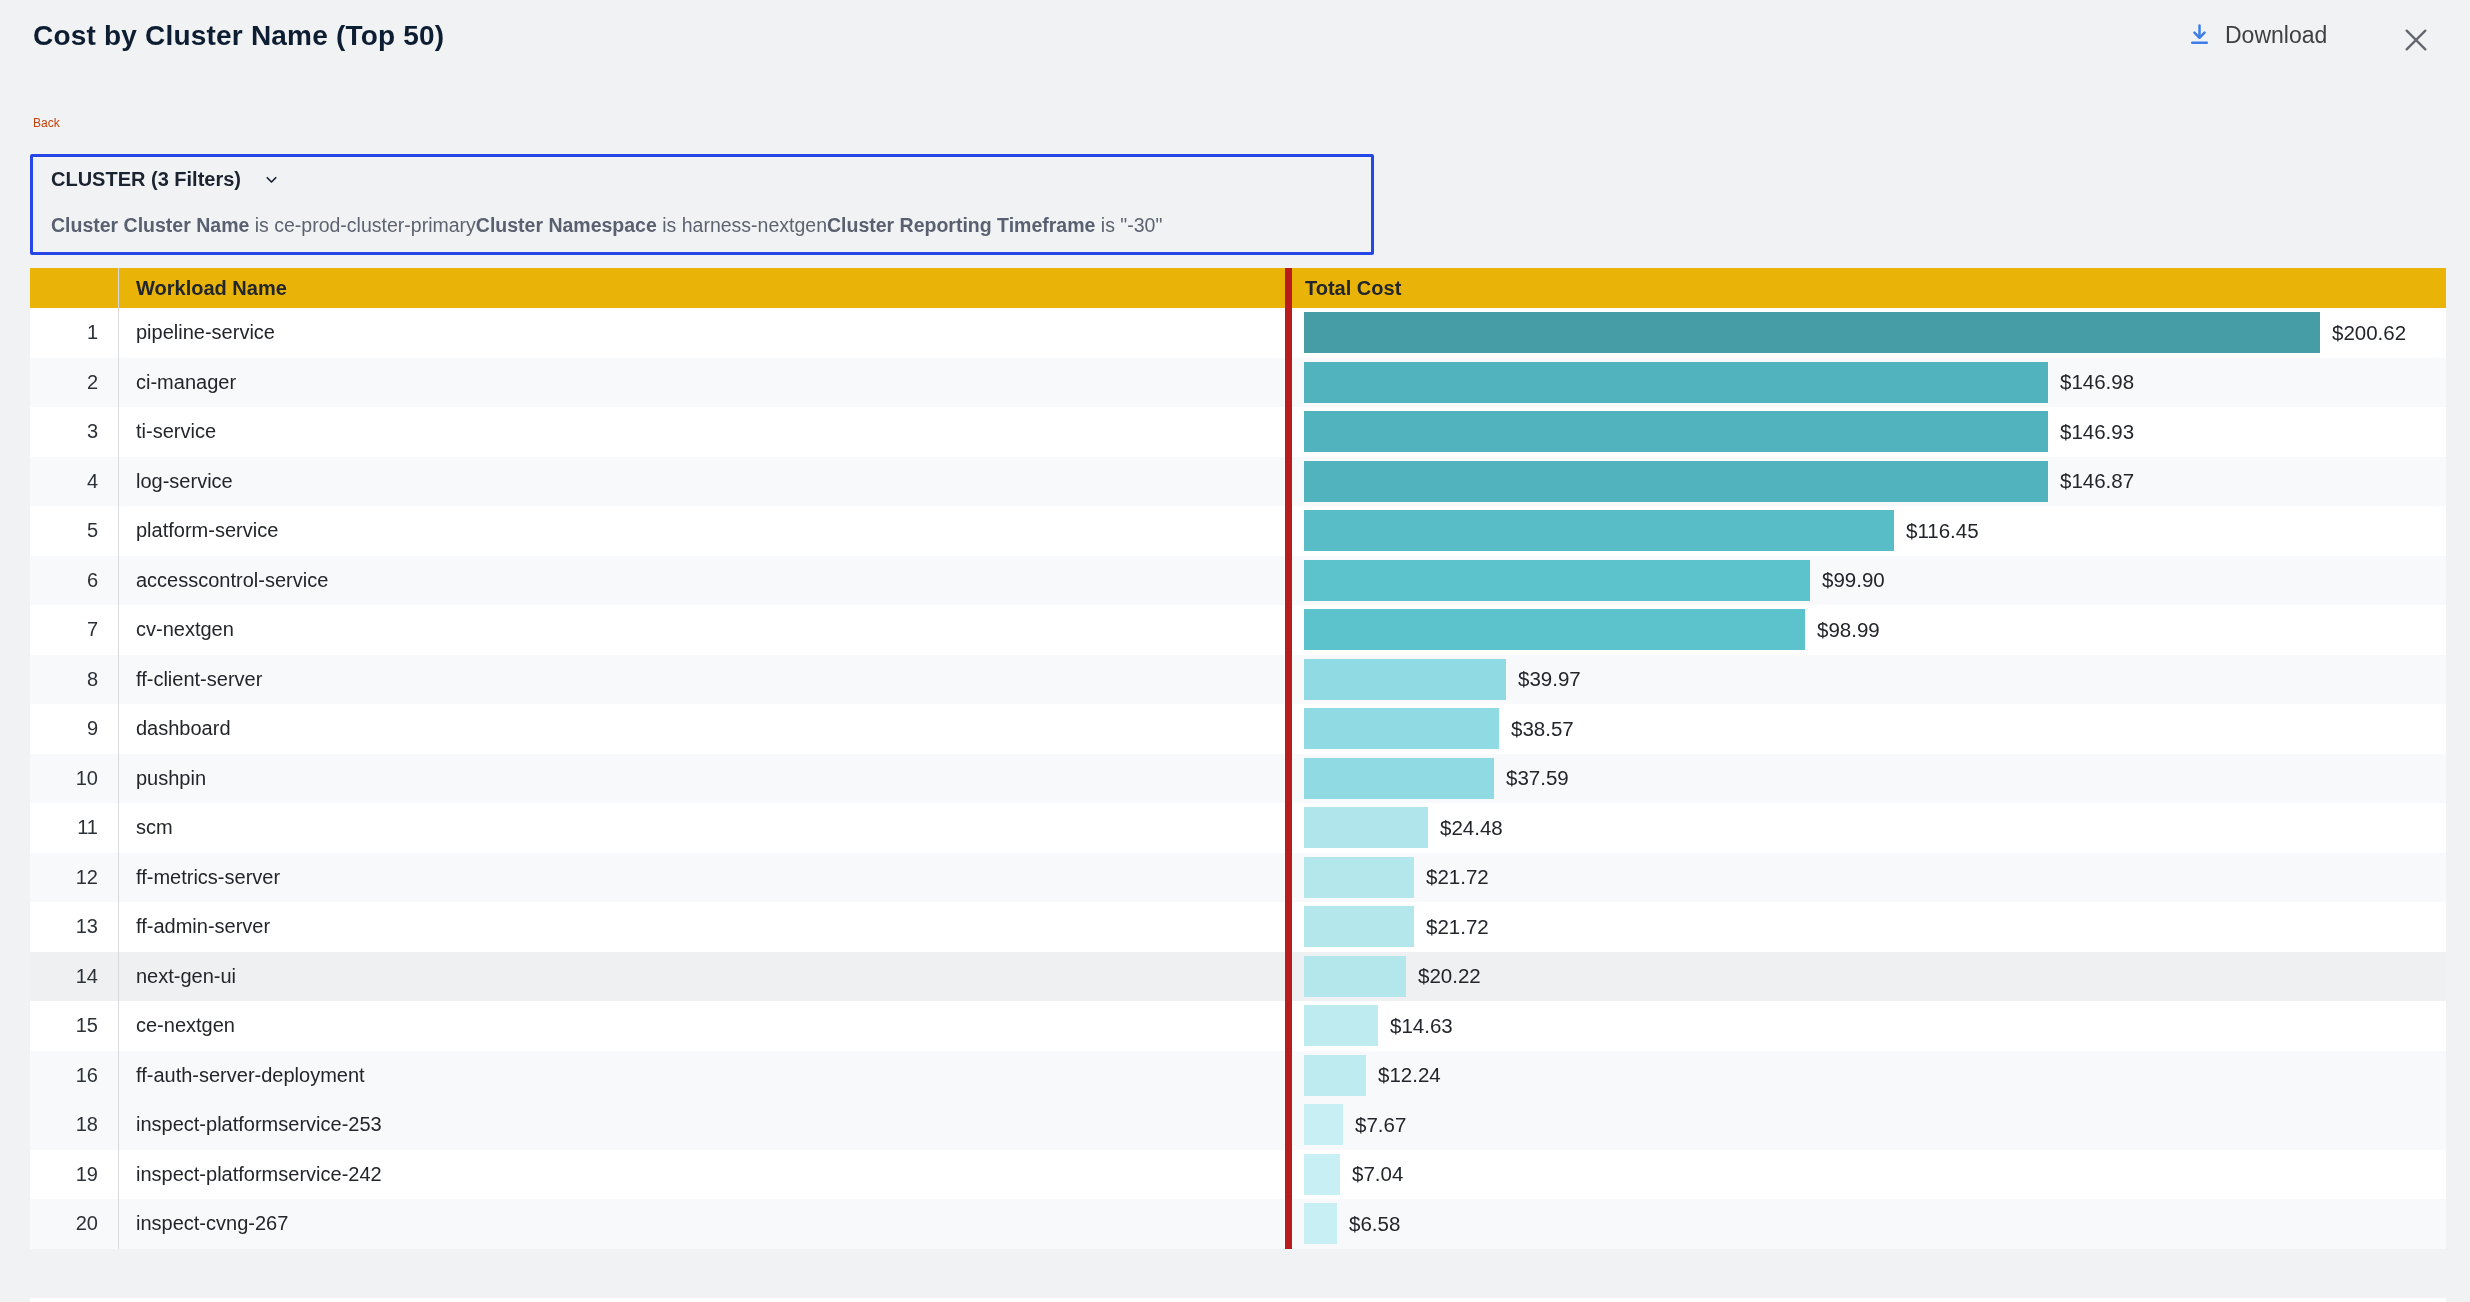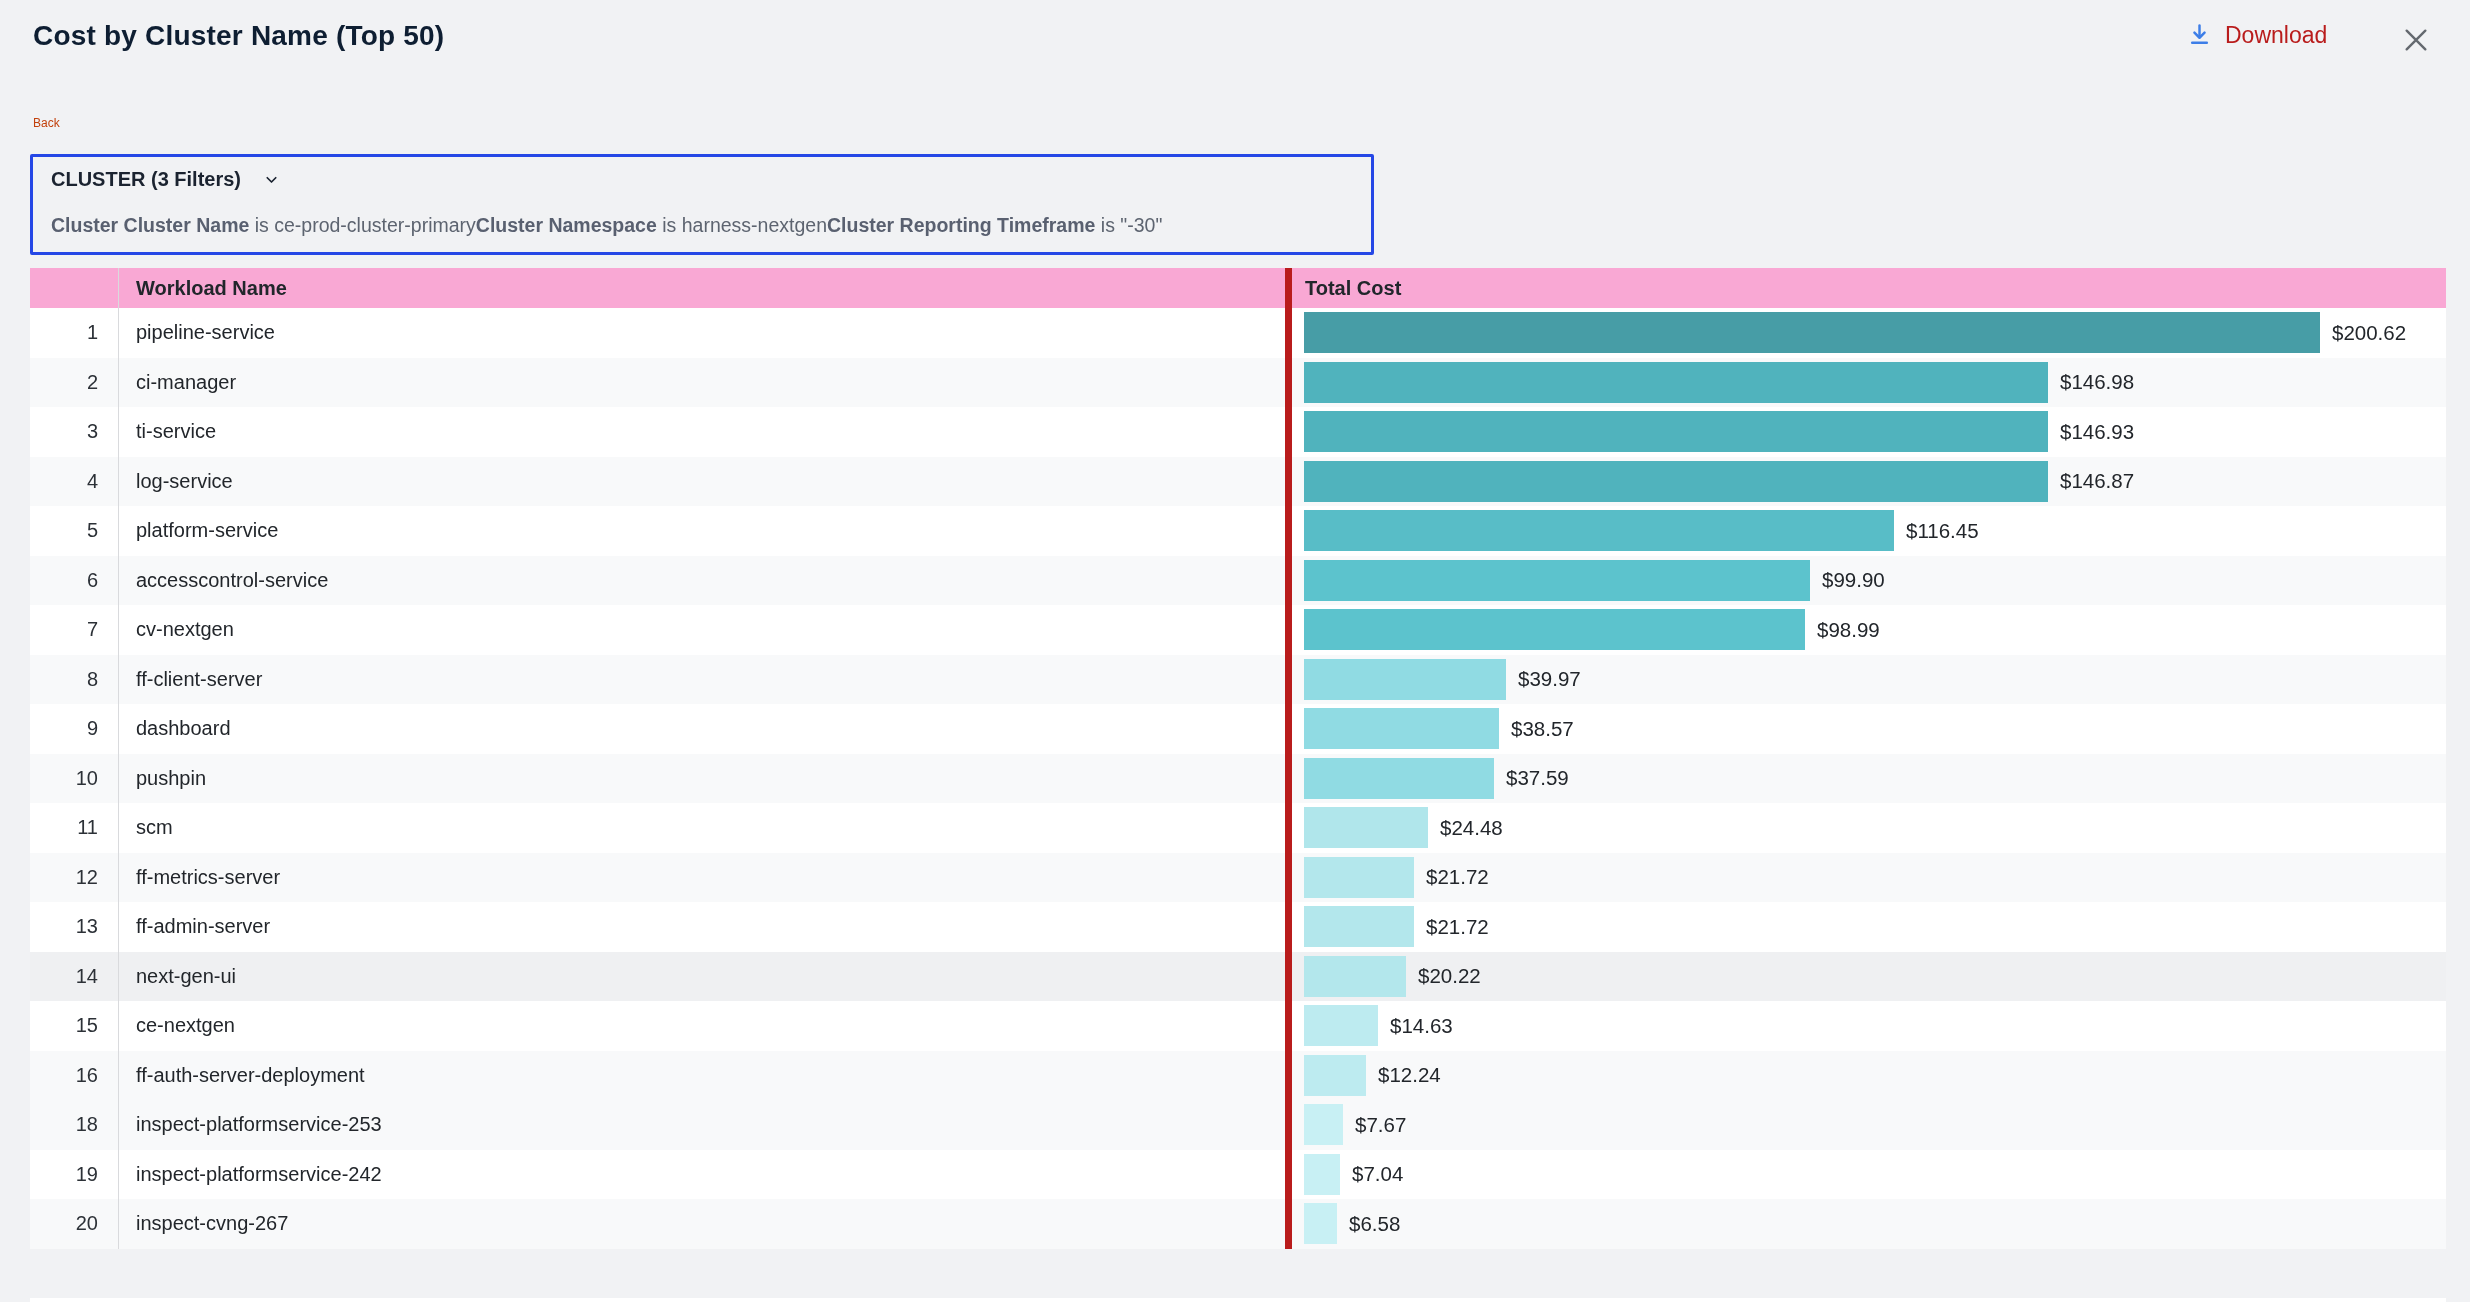--- a/index.html
+++ b/index.html
@@ -13,21 +13,21 @@
   }
   
   .page-title {
     position: absolute; left: 33px; top: 20px;
     font-size: 28px; font-weight: 700; color: #0e1e32;
     letter-spacing: 0.2px;
   }
   .download-btn {
     position: absolute; left: 2186px; top: 22px;
     display: flex; align-items: center; gap: 12px;
-    color: #b91c1c; font-size: 23px; font-weight: 500;
+    color: #404040; font-size: 23px; font-weight: 500;
     cursor: pointer; background: none; border: none;
     font-family: "Liberation Sans", sans-serif;
   }
   .close-btn {
     position: absolute; left: 2400px; top: 22px;
     width: 36px; height: 36px; background: none; border: none; cursor: pointer;
   }
   
   .back-link {
     position: absolute; left: 33px; top: 116px;
@@ -52,21 +52,21 @@
   }
   .filter-item { cursor: pointer; }
   .filter-item b { font-weight: 700; color: #596070; }
   
   .table {
     position: absolute; left: 30px; top: 268px;
     width: 2416px; background: #ffffff;
   }
   .tr, .thead { display: flex; width: 100%; }
   .thead {
-    height: 40px; background: #f9a8d4;
+    height: 40px; background: #eab308;
     font-weight: 700; font-size: 20px; color: #21262b;
   }
   .thead .td { display: flex; align-items: center; }
   .td.num   { width: 89px;  flex: none; text-align: right; border-right: 1px solid #d9dadd; }
   .td.name  { width: 1166px; flex: none; padding-left: 17px; }
   .td.cost  { width: 1161px; flex: none; padding-left: 12px; border-left: 7px solid #b91c1c; }
   .thead .td.cost { padding-left: 13px; }
   .tr {
     height: 49.5px; background: #ffffff;
     font-size: 20px;

